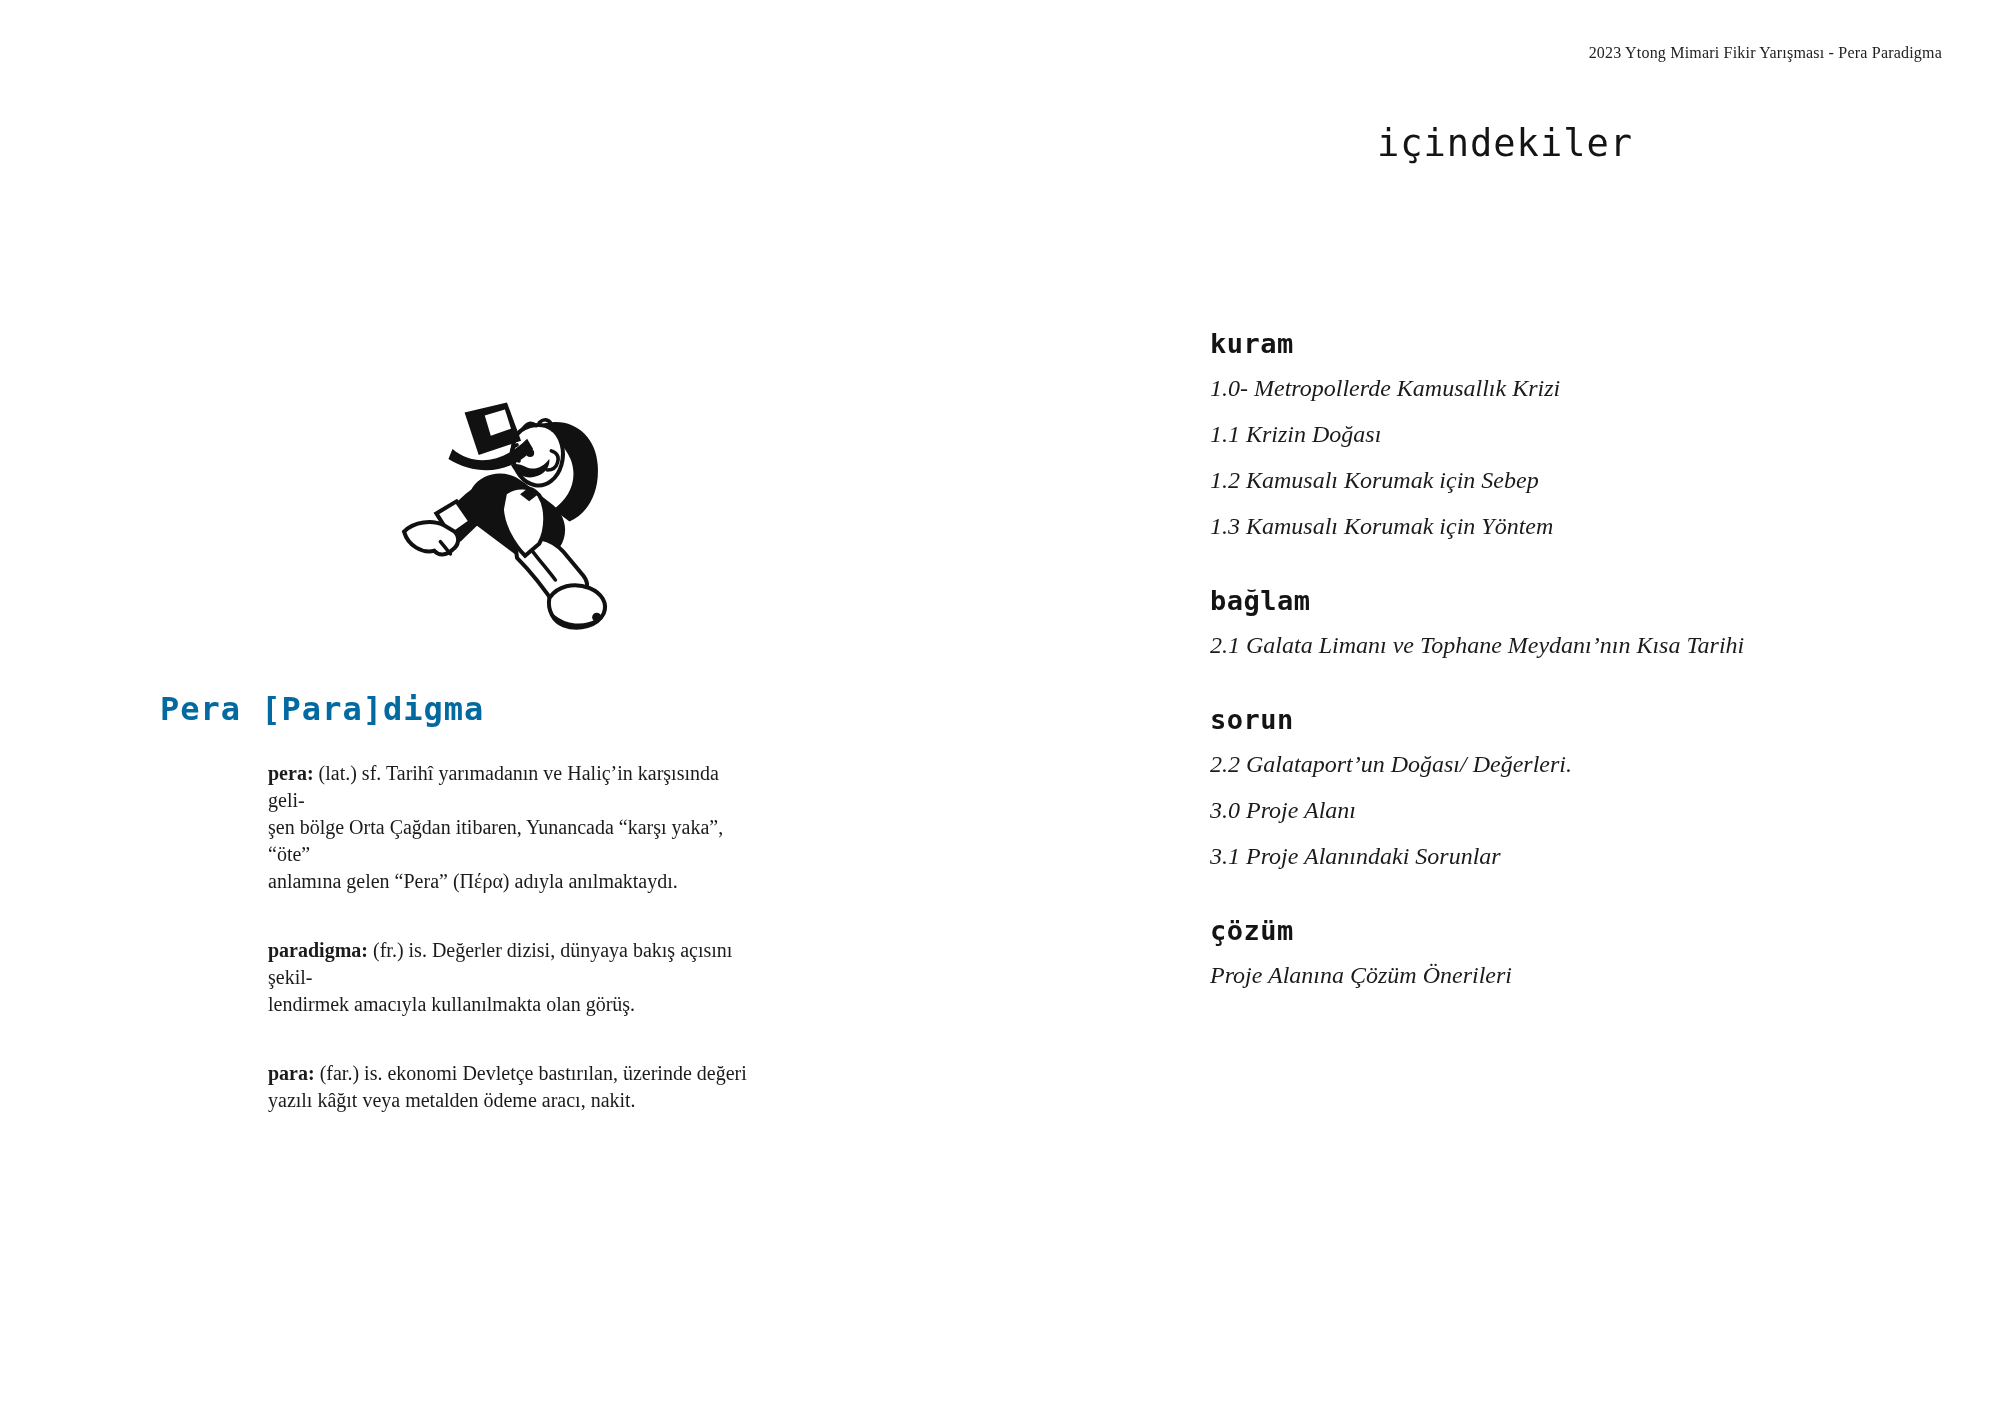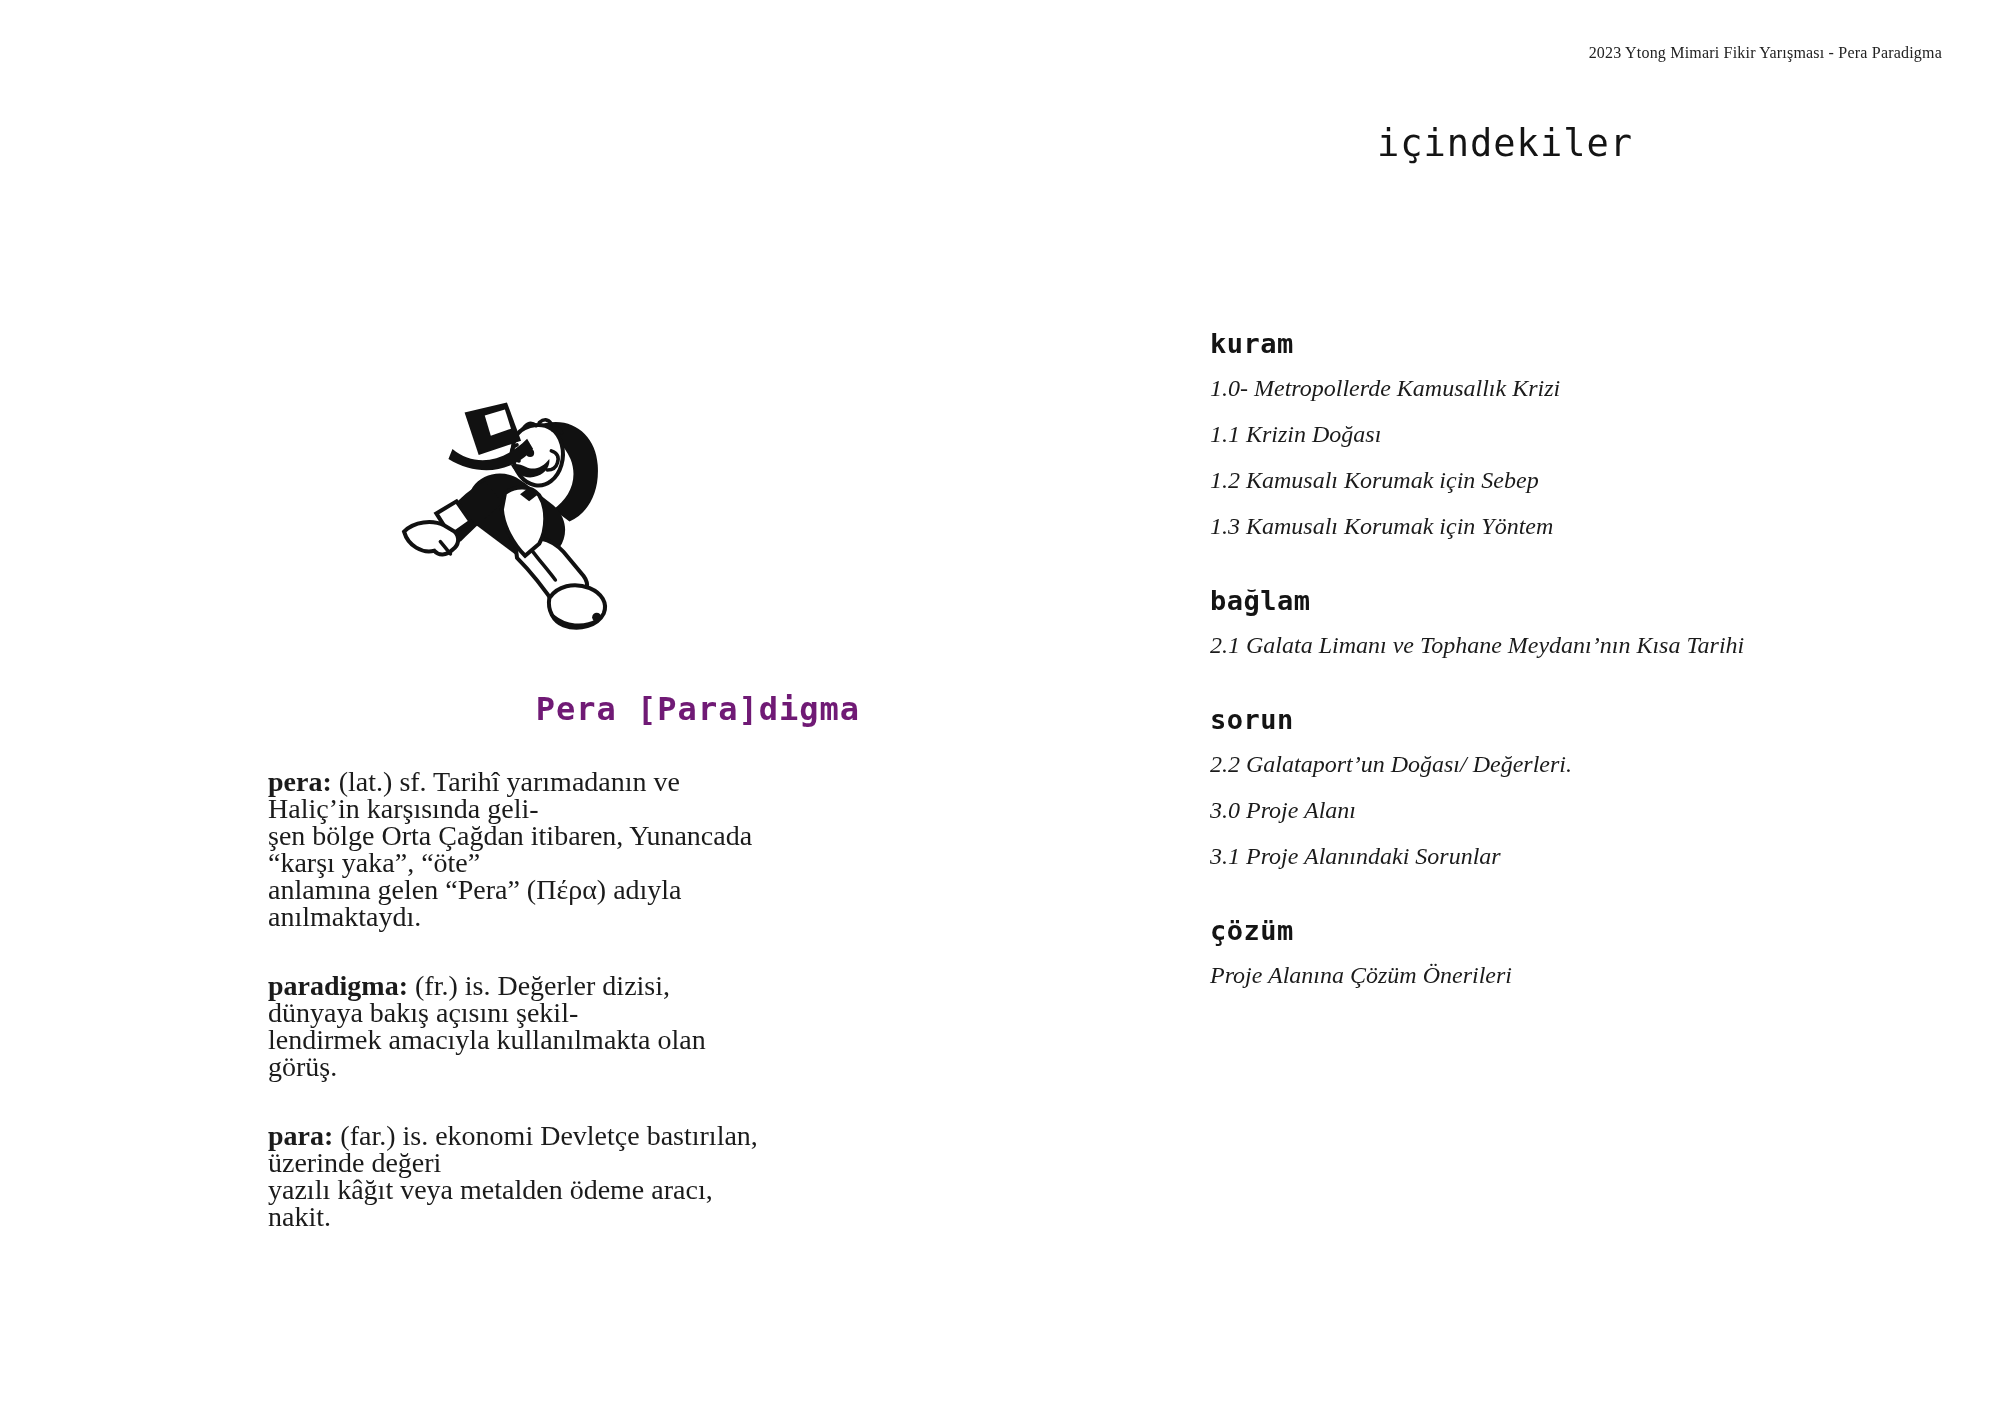--- a/index.html
+++ b/index.html
@@ -6,26 +6,26 @@
   body{
     width:2000px;height:1414px;background:#ffffff;position:relative;
     font-family:"Liberation Serif", serif;color:#1b1b1b;overflow:hidden;
   }
   .page-header{
     position:absolute;top:44px;right:58px;font-size:16px;letter-spacing:.2px;color:#222;
   }
   
   .figure-wrap{position:absolute;left:398px;top:402px;width:232px;height:238px;}
   .left-title{
-    position:absolute;left:160px;top:690px;width:700px;text-align:right;
+    position:absolute;left:160px;top:690px;width:700px;text-align:left;
     font-family:"DejaVu Sans Mono", monospace;font-weight:700;font-size:32px;
-    letter-spacing:1px;color:#701a75;
+    letter-spacing:1px;color:#0369a1;
   }
   .definitions{position:absolute;left:268px;top:760px;width:492px;}
-  .definition{margin:8px 0 42px 0;font-size:28px;line-height:27px;}
+  .definition{margin:0 0 42px 0;font-size:20px;line-height:27px;}
   .definition .term{font-weight:700;}
   .definition .def-text{white-space:pre-line;}
   
   .right-title{
     position:absolute;left:1150px;top:122px;width:710px;text-align:center;
     font-family:"DejaVu Sans Mono", monospace;font-weight:400;font-size:37px;
     letter-spacing:1px;color:#141414;
   }
   .toc{position:absolute;left:1210px;top:328px;width:700px;}
   .toc-section{margin:0 0 44px 0;}

